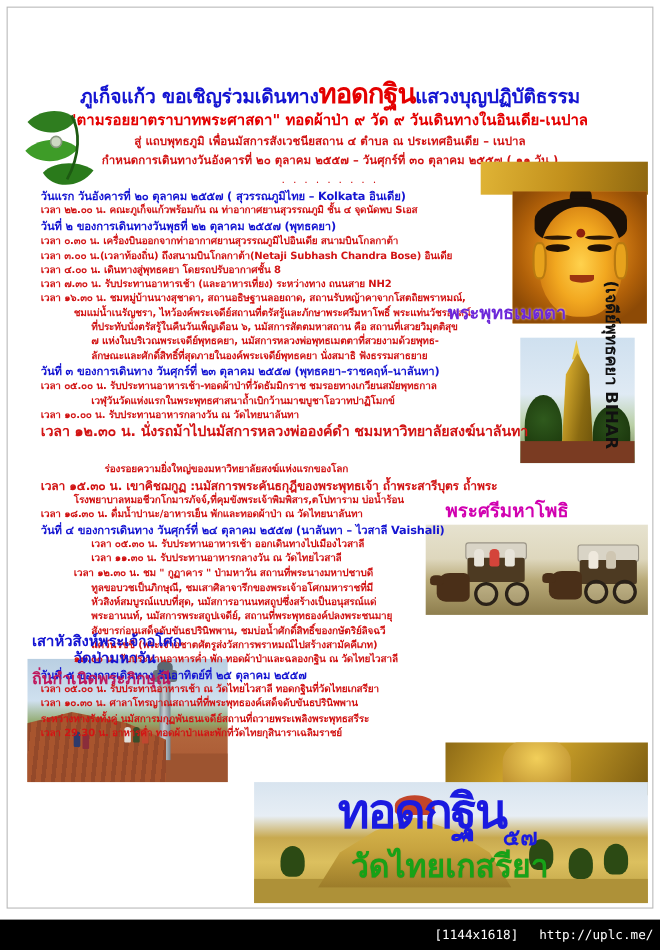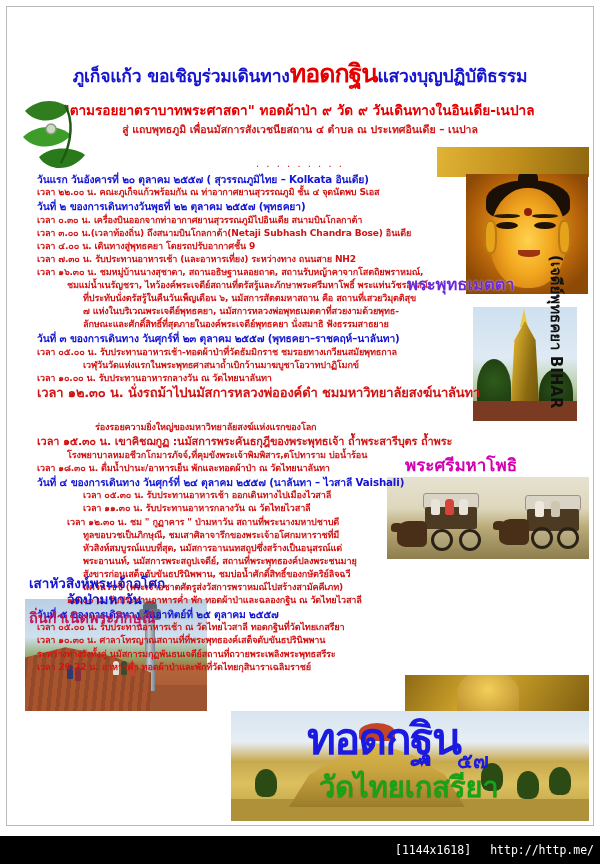--- a/index.html
+++ b/index.html
@@ -26,21 +26,21 @@
   }
 
   
   .title-line {
     position: absolute;
     left: 0; right: 0;
     text-align: center;
     white-space: nowrap;
     line-height: 1.05;
   }
-  #title-main { top: 54px; font-size: 17.5px; font-weight: bold; color: #1414d2; letter-spacing: -0.2px; }
+  #title-main { top: 66px; font-size: 17.5px; font-weight: bold; color: #1414d2; letter-spacing: -0.2px; }
   #title-main .big-red { color: #e40000; font-size: 25px; font-weight: bold; letter-spacing: -1px; }
   #subtitle-1 { top: 96px; font-size: 13.6px; font-weight: bold; color: #e40000; }
   #subtitle-2 { top: 117px; font-size: 10.5px; font-weight: bold; color: #d21414; }
   #subtitle-3 { top: 134px; font-size: 10.5px; font-weight: bold; color: #d21414; }
   #dotsrow { top: 152px; font-size: 10px; color: #d21414; letter-spacing: 2px; }
 
   
   #leaf { position: absolute; left: 14px; top: 86px; width: 72px; height: 88px; }
 
   
@@ -199,20 +199,21 @@
 <body>
 
 <div id="poster">
   <div id="page">
 
     <div class="title-line" id="title-main">
       <span>ภูเก็จแก้ว ขอเชิญร่วมเดินทาง</span><span class="big-red">ทอดกฐิน</span><span>แสวงบุญปฏิบัติธรรม</span>
     </div>
     <div class="title-line" id="subtitle-1">'ตามรอยยาตราบาทพระศาสดา" ทอดผ้าป่า ๙ วัด ๙ วันเดินทางในอินเดีย-เนปาล</div>
     <div class="title-line" id="subtitle-2">สู่ แถบพุทธภูมิ เพื่อนมัสการสังเวชนียสถาน ๔ ตำบล ณ ประเทศอินเดีย – เนปาล</div>
+    <div class="title-line" id="subtitle-3">กำหนดการเดินทางวันอังคารที่ ๒๐ ตุลาคม ๒๕๕๗ – วันศุกร์ที่ ๓๐ ตุลาคม ๒๕๕๗ ( ๑๑ วัน )</div>
     <div class="title-line" id="dotsrow">. . . . . . . . .</div>
 
     <svg id="leaf" viewBox="0 0 72 88">
       <g fill="#2f7d1f">
         <path d="M4 18 C18 4, 40 6, 48 16 C38 30, 16 32, 4 18 Z"></path>
         <path d="M2 44 C16 30, 40 32, 50 42 C38 56, 14 58, 2 44 Z" fill="#3e9c28"></path>
         <path d="M18 64 C30 52, 54 54, 64 62 C52 78, 28 80, 18 64 Z" fill="#2a7a1b"></path>
         <path d="M44 12 C52 26, 52 48, 40 70" stroke="#1d5a12" stroke-width="2.5" fill="none"></path>
       </g>
       <circle cx="30" cy="36" r="5" fill="#cdd9c2" stroke="#8a9a80" stroke-width="1.5"></circle>
@@ -290,21 +291,21 @@
       <div class="kes-tree" style="left:286px;top:60px;"></div>
       <div class="kes-tree" style="left:318px;top:56px;"></div>
     </div>
 
     <div id="itinerary">
       <div class="ln dayhead">วันแรก    วันอังคารที่ ๒๐ ตุลาคม ๒๕๕๗ ( สุวรรณภูมิไทย –  Kolkata อินเดีย)</div>
       <div class="ln">เวลา  ๒๒.๐๐ น. คณะภูเก็จแก้วพร้อมกัน ณ ท่าอากาศยานสุวรรณภูมิ ชั้น ๔ จุดนัดพบ Sเอส</div>
       <div class="ln dayhead">วันที่ ๒ ของการเดินทางวันพุธที่ ๒๒ ตุลาคม ๒๕๕๗ (พุทธคยา)</div>
       <div class="ln">เวลา  ๐.๓๐ น.   เครื่องบินออกจากท่าอากาศยานสุวรรณภูมิไปอินเดีย สนามบินโกลกาต้า</div>
       <div class="ln">เวลา  ๓.๐๐ น.(เวลาท้องถิ่น) ถึงสนามบินโกลกาต้า(Netaji Subhash Chandra Bose) อินเดีย</div>
-      <div class="ln">เวลา  ๔.๐๐ น.   เดินทางสู่พุทธคยา โดยรถปรับอากาศชั้น 9</div>
+      <div class="ln">เวลา  ๔.๐๐ น.   เดินทางสู่พุทธคยา โดยรถปรับอากาศชั้น 8</div>
       <div class="ln">เวลา  ๗.๓๐ น.   รับประทานอาหารเช้า (และอาหารเที่ยง) ระหว่างทาง ถนนสาย NH2</div>
       <div class="ln">เวลา  ๑๖.๓๐ น. ชมหมู่บ้านนางสุชาดา, สถานอธิษฐานลอยถาด,  สถานรับหญ้าคาจากโสตถิยพราหมณ์,</div>
       <div class="ln ind3">ชมแม่น้ำเนรัญชรา,  ไหว้องค์พระเจดีย์สถานที่ตรัสรู้และภักษาพระศรีมหาโพธิ์ พระแท่นวัชรอาสน์</div>
       <div class="ln ind">ที่ประทับนั่งตรัสรู้ในคืนวันเพ็ญเดือน ๖, นมัสการสัตตมหาสถาน คือ สถานที่เสวยวิมุตติสุข</div>
       <div class="ln ind">๗ แห่งในบริเวณพระเจดีย์พุทธคยา,  นมัสการหลวงพ่อพุทธเมตตาที่สวยงามด้วยพุทธ-</div>
       <div class="ln ind">ลักษณะและศักดิ์สิทธิ์ที่สุดภายในองค์พระเจดีย์พุทธคยา นั่งสมาธิ ฟังธรรมสาธยาย</div>
       <div class="ln dayhead">วันที่  ๓ ของการเดินทาง วันศุกร์ที่ ๒๓ ตุลาคม ๒๕๕๗ (พุทธคยา–ราชคฤห์–นาลันทา)</div>
       <div class="ln">เวลา  ๐๕.๐๐ น. รับประทานอาหารเช้า-ทอดผ้าป่าที่วัดธัมมิกราช ชมรอยทางเกวียนสมัยพุทธกาล</div>
       <div class="ln ind">เวฬุวันวัดแห่งแรกในพระพุทธศาสนาถ้ำเบิกว้านมาฆบูชาโอวาทปาฏิโมกข์</div>
       <div class="ln">เวลา  ๑๐.๐๐ น. รับประทานอาหารกลางวัน ณ วัดไทยนาลันทา</div>
@@ -320,32 +321,32 @@
       <div class="ln ind">ทูลขอบวชเป็นภิกษุณี,  ชมเสาศิลาจารึกของพระเจ้าอโศกมหาราชที่มี</div>
       <div class="ln ind">หัวสิงห์สมบูรณ์แบบที่สุด,  นมัสการอานนทสถูปซึ่งสร้างเป็นอนุสรณ์แด่</div>
       <div class="ln ind">พระอานนท์, นมัสการพระสถูปเจดีย์, สถานที่พระพุทธองค์ปลงพระชนมายุ</div>
       <div class="ln ind">สังขารก่อนเสด็จดับขันธปรินิพพาน, ชมบ่อน้ำศักดิ์สิทธิ์ของกษัตริย์ลิจฉวี</div>
       <div class="ln ind">แคว้นวัชชี (พระเจ้าอชาตศัตรูส่งวัสการพราหมณ์ไปสร้างสามัคคีเภท)</div>
       <div class="ln ind3">๑๗.๐๐ น. รับประทานอาหารค่ำ  พัก  ทอดผ้าป่าและฉลองกฐิน ณ วัดไทยไวสาลี</div>
       <div class="ln dayhead">วันที่ ๕ ของการเดินทาง            วันอาทิตย์ที่ ๒๕ ตุลาคม ๒๕๕๗</div>
       <div class="ln">เวลา ๐๕.๐๐ น. รับประทานอาหารเช้า ณ วัดไทยไวสาลี ทอดกฐินที่วัดไทยเกสรียา</div>
       <div class="ln">เวลา ๑๐.๓๐ น. ศาลาโทรญาณสถานที่ที่พระพุทธองค์เสด็จดับขันธปรินิพพาน</div>
       <div class="ln">ระหว่างทางรังทั้งคู่  นมัสการมกุฏพันธนเจดีย์สถานที่ถวายพระเพลิงพระพุทธสรีระ</div>
-      <div class="ln">เวลา 29.22 น. อาหารค่ำ ทอดผ้าป่าและพักที่วัดไทยกุสินาราเฉลิมราชย์</div>
+      <div class="ln">เวลา 29.30 น. อาหารค่ำ ทอดผ้าป่าและพักที่วัดไทยกุสินาราเฉลิมราชย์</div>
     </div>
 
     <div class="overlay" id="cap-metta">พระพุทธเมตตา</div>
     <div class="overlay" id="cap-bihar">(เจดีย์พุทธคยา BIHAR</div>
     <div class="overlay" id="cap-mahabodhi">พระศรีมหาโพธิ</div>
     <div class="overlay" id="cap-pillar1">เสาหัวสิงห์พระเจ้าอโศก</div>
     <div class="overlay" id="cap-pillar2">วัดป่ามหาวัน</div>
     <div class="overlay" id="cap-pillar3">ถิ่นกำเนิดพระภิกษุณี</div>
     <div class="overlay" id="cap-thot">ทอดกฐิน</div>
     <div class="overlay" id="cap-57">๕๗</div>
     <div class="overlay" id="cap-wat">วัดไทยเกสรียา</div>
 
   </div>
 
   <div id="footer">
     <span class="dims">[1144x1618]</span>
-    <span>http://http.me/</span>
+    <span>http://uplc.me/</span>
   </div>
 </div>
 
 </body></html>

